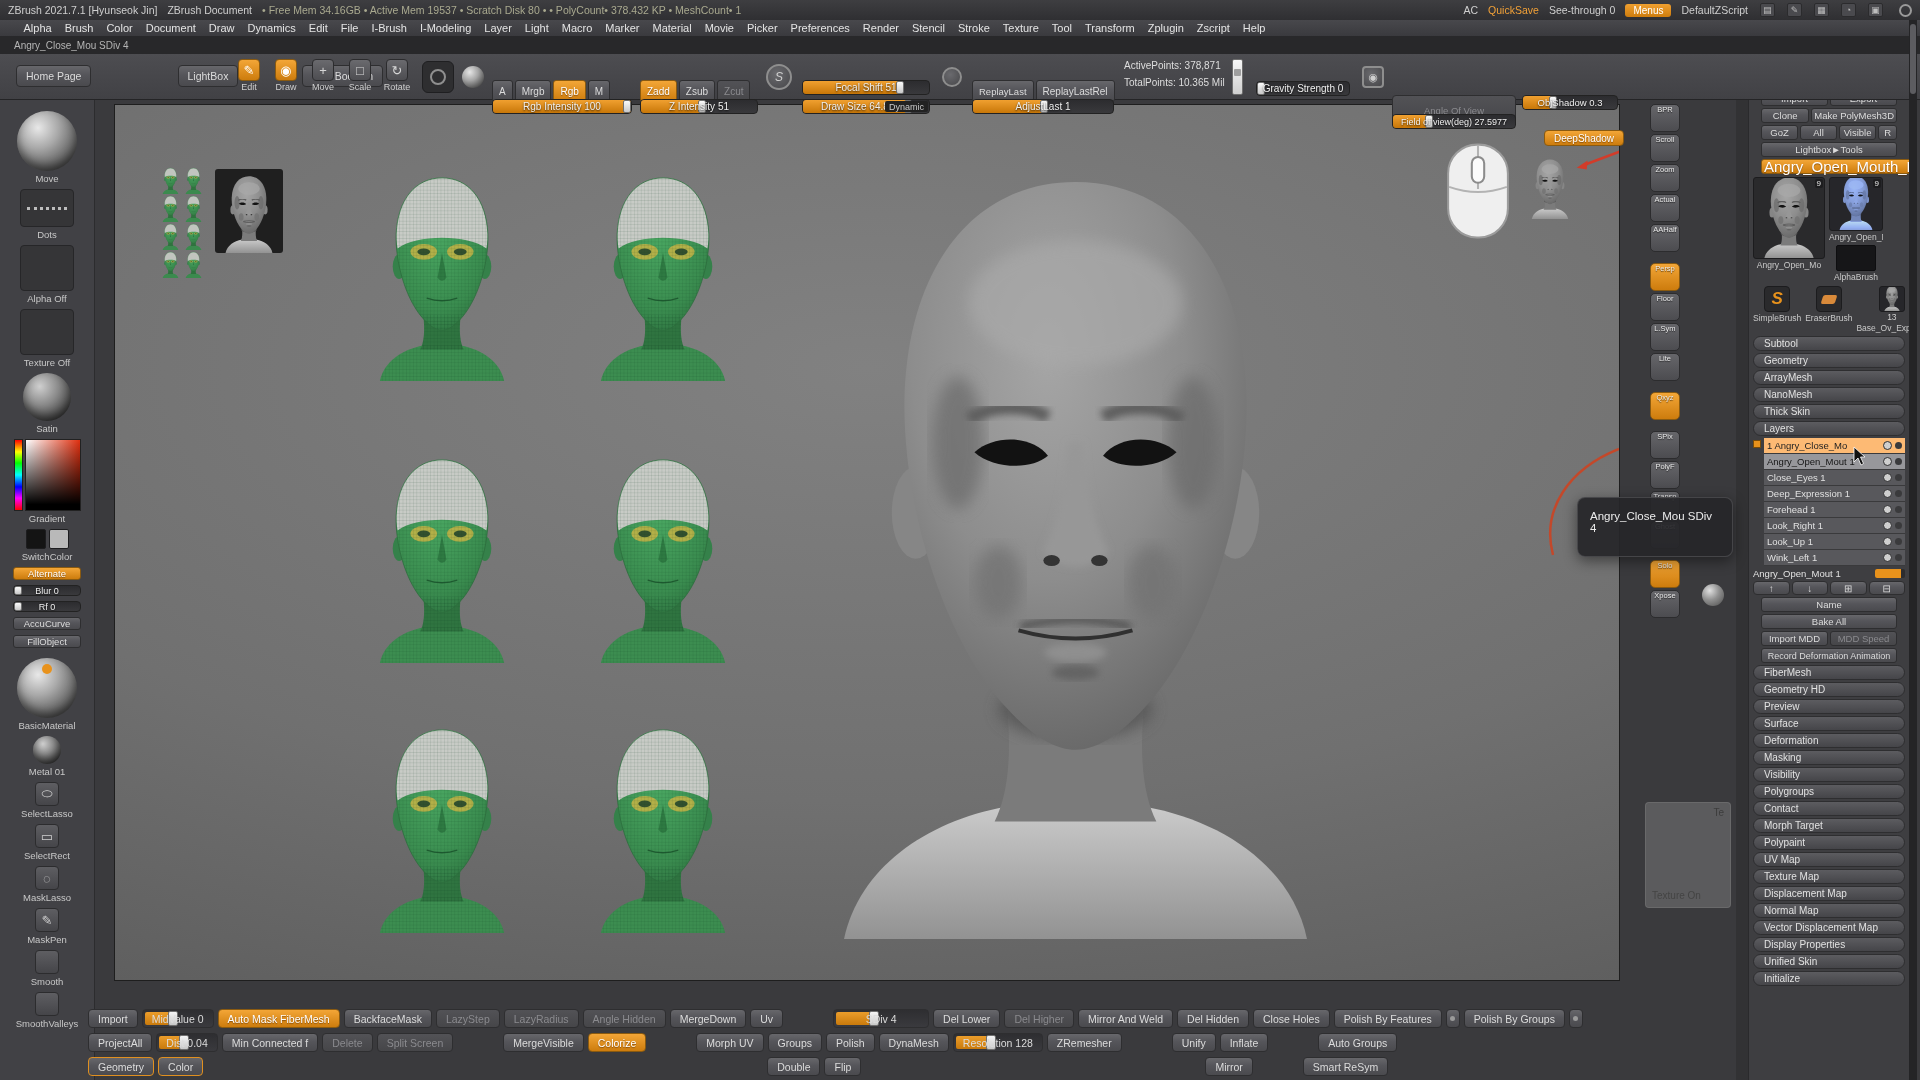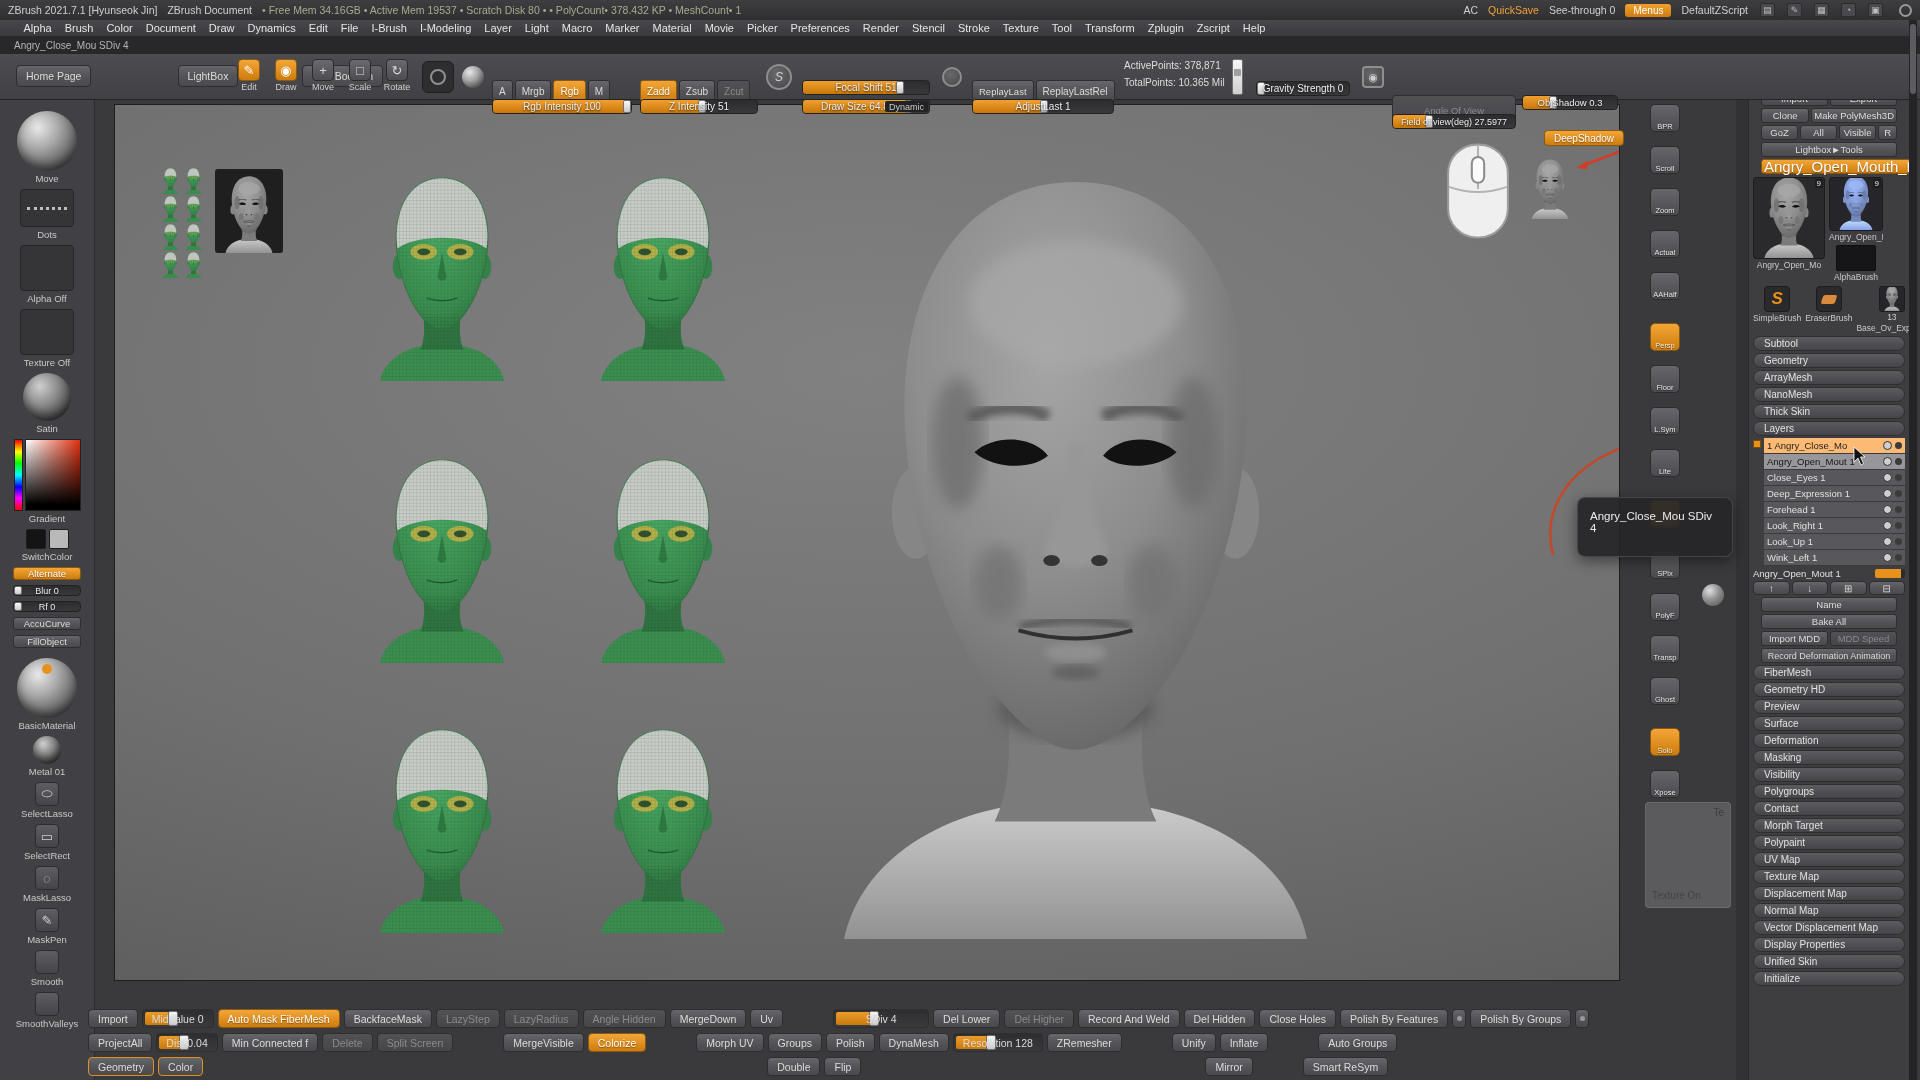--- a/index.html
+++ b/index.html
@@ -69,21 +69,21 @@
 .smallbtn{width:68px;height:13px;font-size:9.5px;border-radius:3px}
 .smallslider{width:68px;height:11px;font-size:9px}
 .bicon{width:24px;height:24px;border-radius:4px;background:linear-gradient(#5e5e62,#454549);border:1px solid #2c2c2e;display:flex;align-items:center;justify-content:center;font-size:13px;color:#d0d0d0}
 .odot{position:absolute;width:10px;height:10px;border-radius:50%;background:#e8921c;top:6px;left:50%;transform:translateX(-50%)}
 
 #canvas{position:absolute;left:114px;top:104px;width:1506px;height:877px;overflow:hidden;border:1px solid #1e1e1e;background:radial-gradient(ellipse 120% 90% at 50% 30%,#818181,#707070 55%,#595959);z-index:10}
 .photothumb{position:absolute;background:#1f1f1f;border-radius:3px;overflow:hidden;display:flex;align-items:flex-end;justify-content:center}
 .redarc{position:absolute;pointer-events:none}
 
 #rightstrip{position:absolute;left:1650px;top:104px;width:34px;z-index:20;display:flex;flex-direction:column}
-.rsbtn{width:30px;height:28px;margin-bottom:14px;border-radius:5px;background:linear-gradient(#66666a,#4c4c50);border:1px solid #2c2c2e;display:flex;align-items:flex-end;justify-content:center;cursor:pointer}
+.rsbtn{width:30px;height:28px;margin-bottom:2px;border-radius:5px;background:linear-gradient(#66666a,#4c4c50);border:1px solid #2c2c2e;display:flex;align-items:flex-start;justify-content:center;cursor:pointer}
 .rsbtn.on{background:linear-gradient(#f3a637,#cd7c0d);border-color:#8a5a10}
 .rsbtn .rslbl{font-size:7.5px;color:#e8e8e8;text-shadow:0 1px 1px rgba(0,0,0,.6)}
 .rsbtn.mt{margin-top:9px}
 .tooltipbox{position:absolute;left:1645px;top:802px;width:86px;height:106px;background:rgba(190,190,190,.25);border:1px solid rgba(120,120,120,.5);border-radius:4px;z-index:21;color:#3c3c3c;font-size:10px;padding:4px 6px}
 .tooltipbox .tl1{text-align:right}
 .tooltipbox .tl2{position:absolute;bottom:6px;left:6px;color:#444}
 
 #divider{position:absolute;left:1736px;top:20px;width:12px;height:1060px;background:#323234;z-index:25;text-align:center;color:#aaa;font-size:10px;padding-top:3px;cursor:pointer}
 #vscroll{position:absolute;left:1909px;top:20px;width:8px;height:1060px;background:#242426;z-index:55}
 #vscroll .thumb{position:absolute;left:1px;right:1px;top:4px;height:70px;background:#5c5c60;border-radius:4px}
@@ -861,21 +861,21 @@
         <div class="btn slider wide gap">
           <span class="blbl">SDiv 4</span>
         </div>
         <div class="btn">
           <span class="blbl">Del Lower</span>
         </div>
         <div class="btn disabled">
           <span class="blbl">Del Higher</span>
         </div>
         <div class="btn">
-          <span class="blbl">Record And Weld</span>
+          <span class="blbl">Mirror And Weld</span>
         </div>
         <div class="btn">
           <span class="blbl">Del Hidden</span>
         </div>
         <div class="btn">
           <span class="blbl">Close Holes</span>
         </div>
         <div class="btn">
           <span class="blbl">Polish By Features</span>
         </div>

